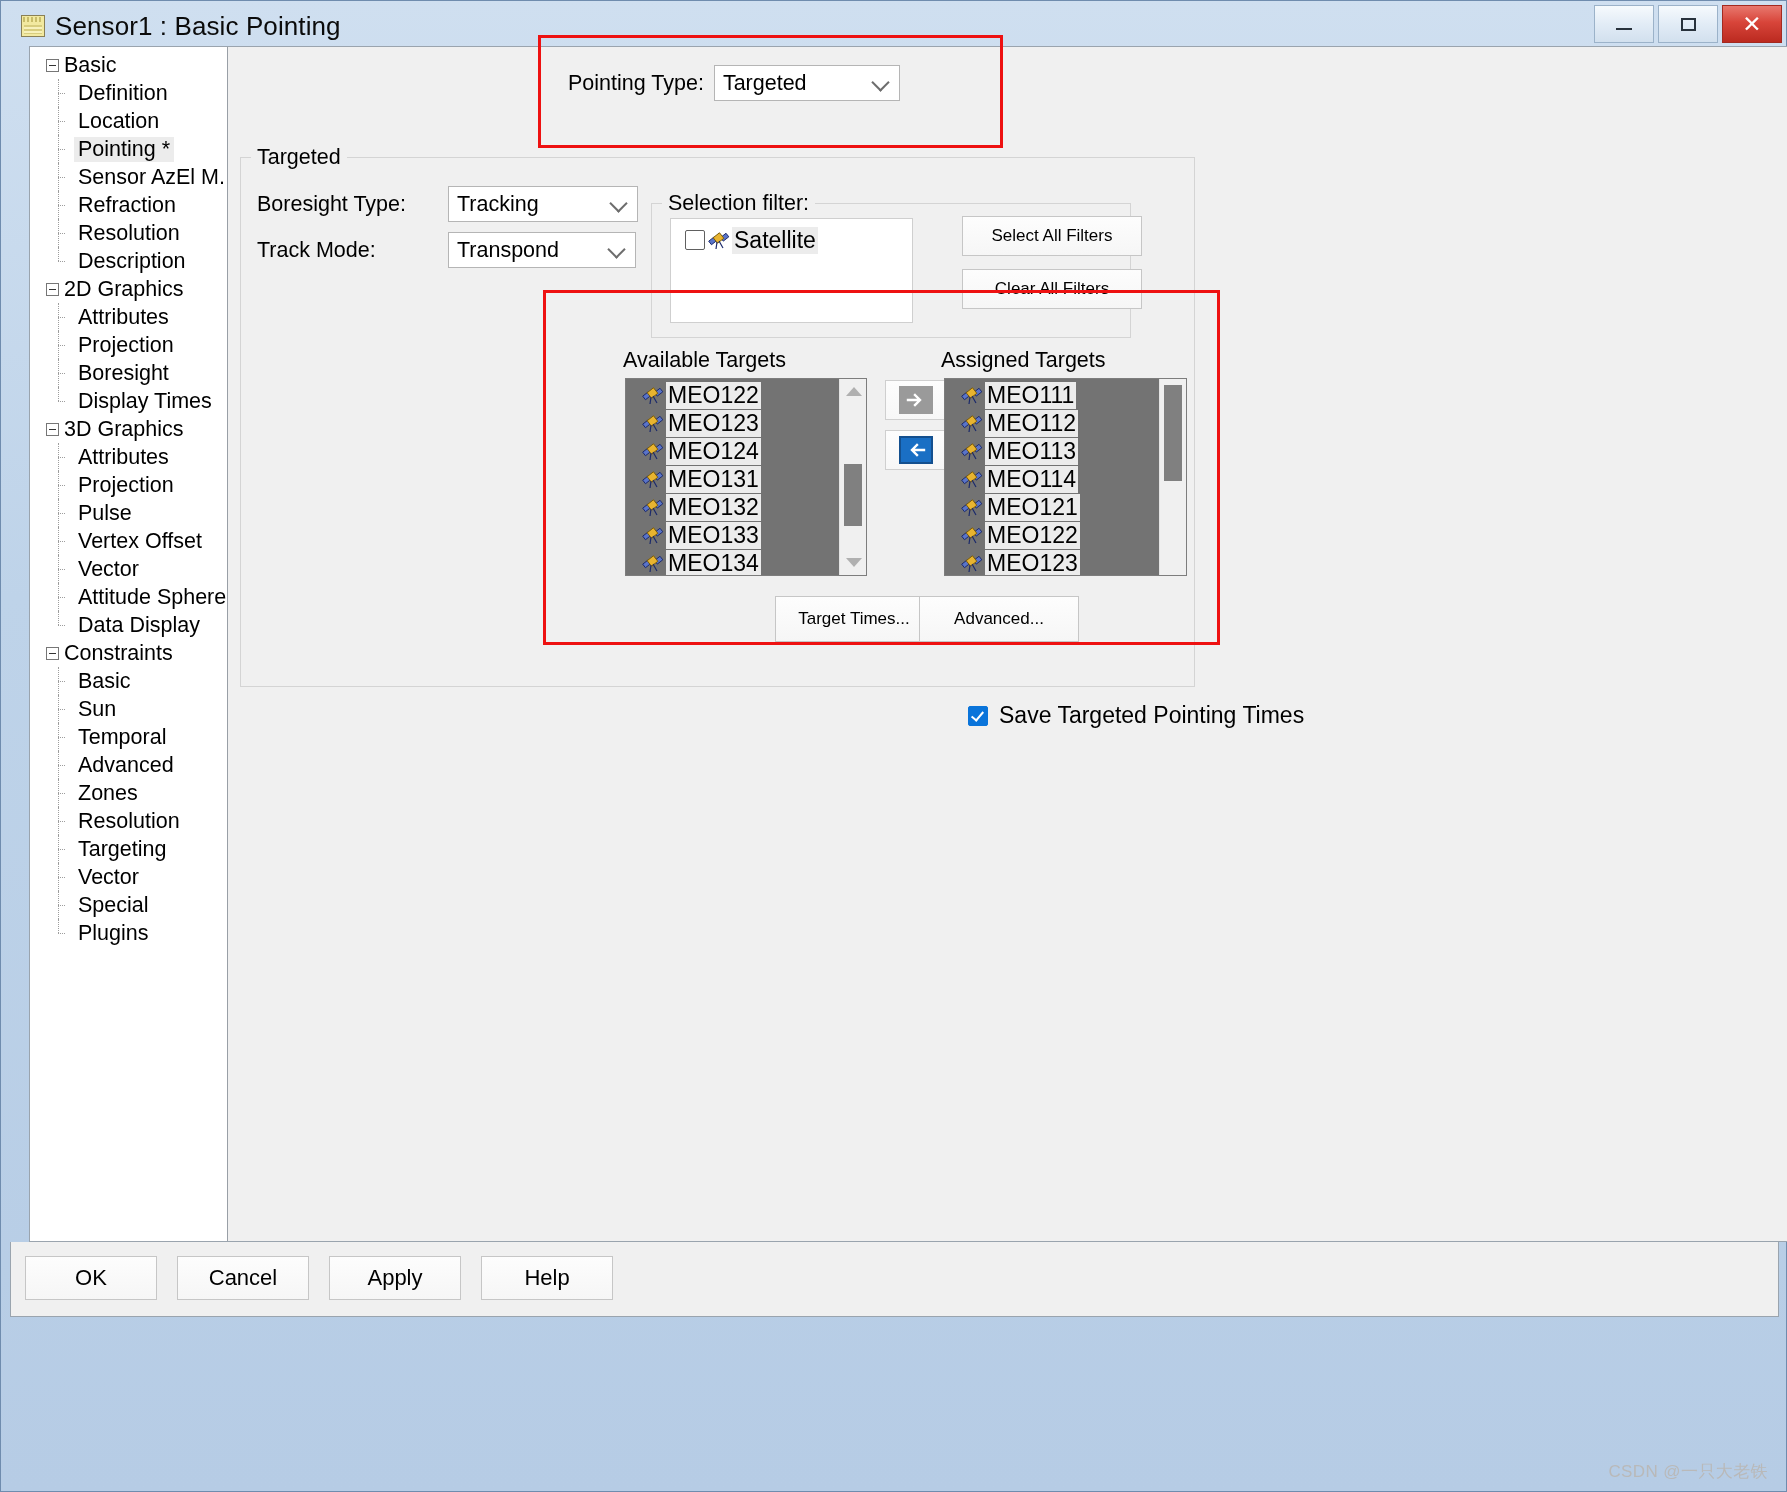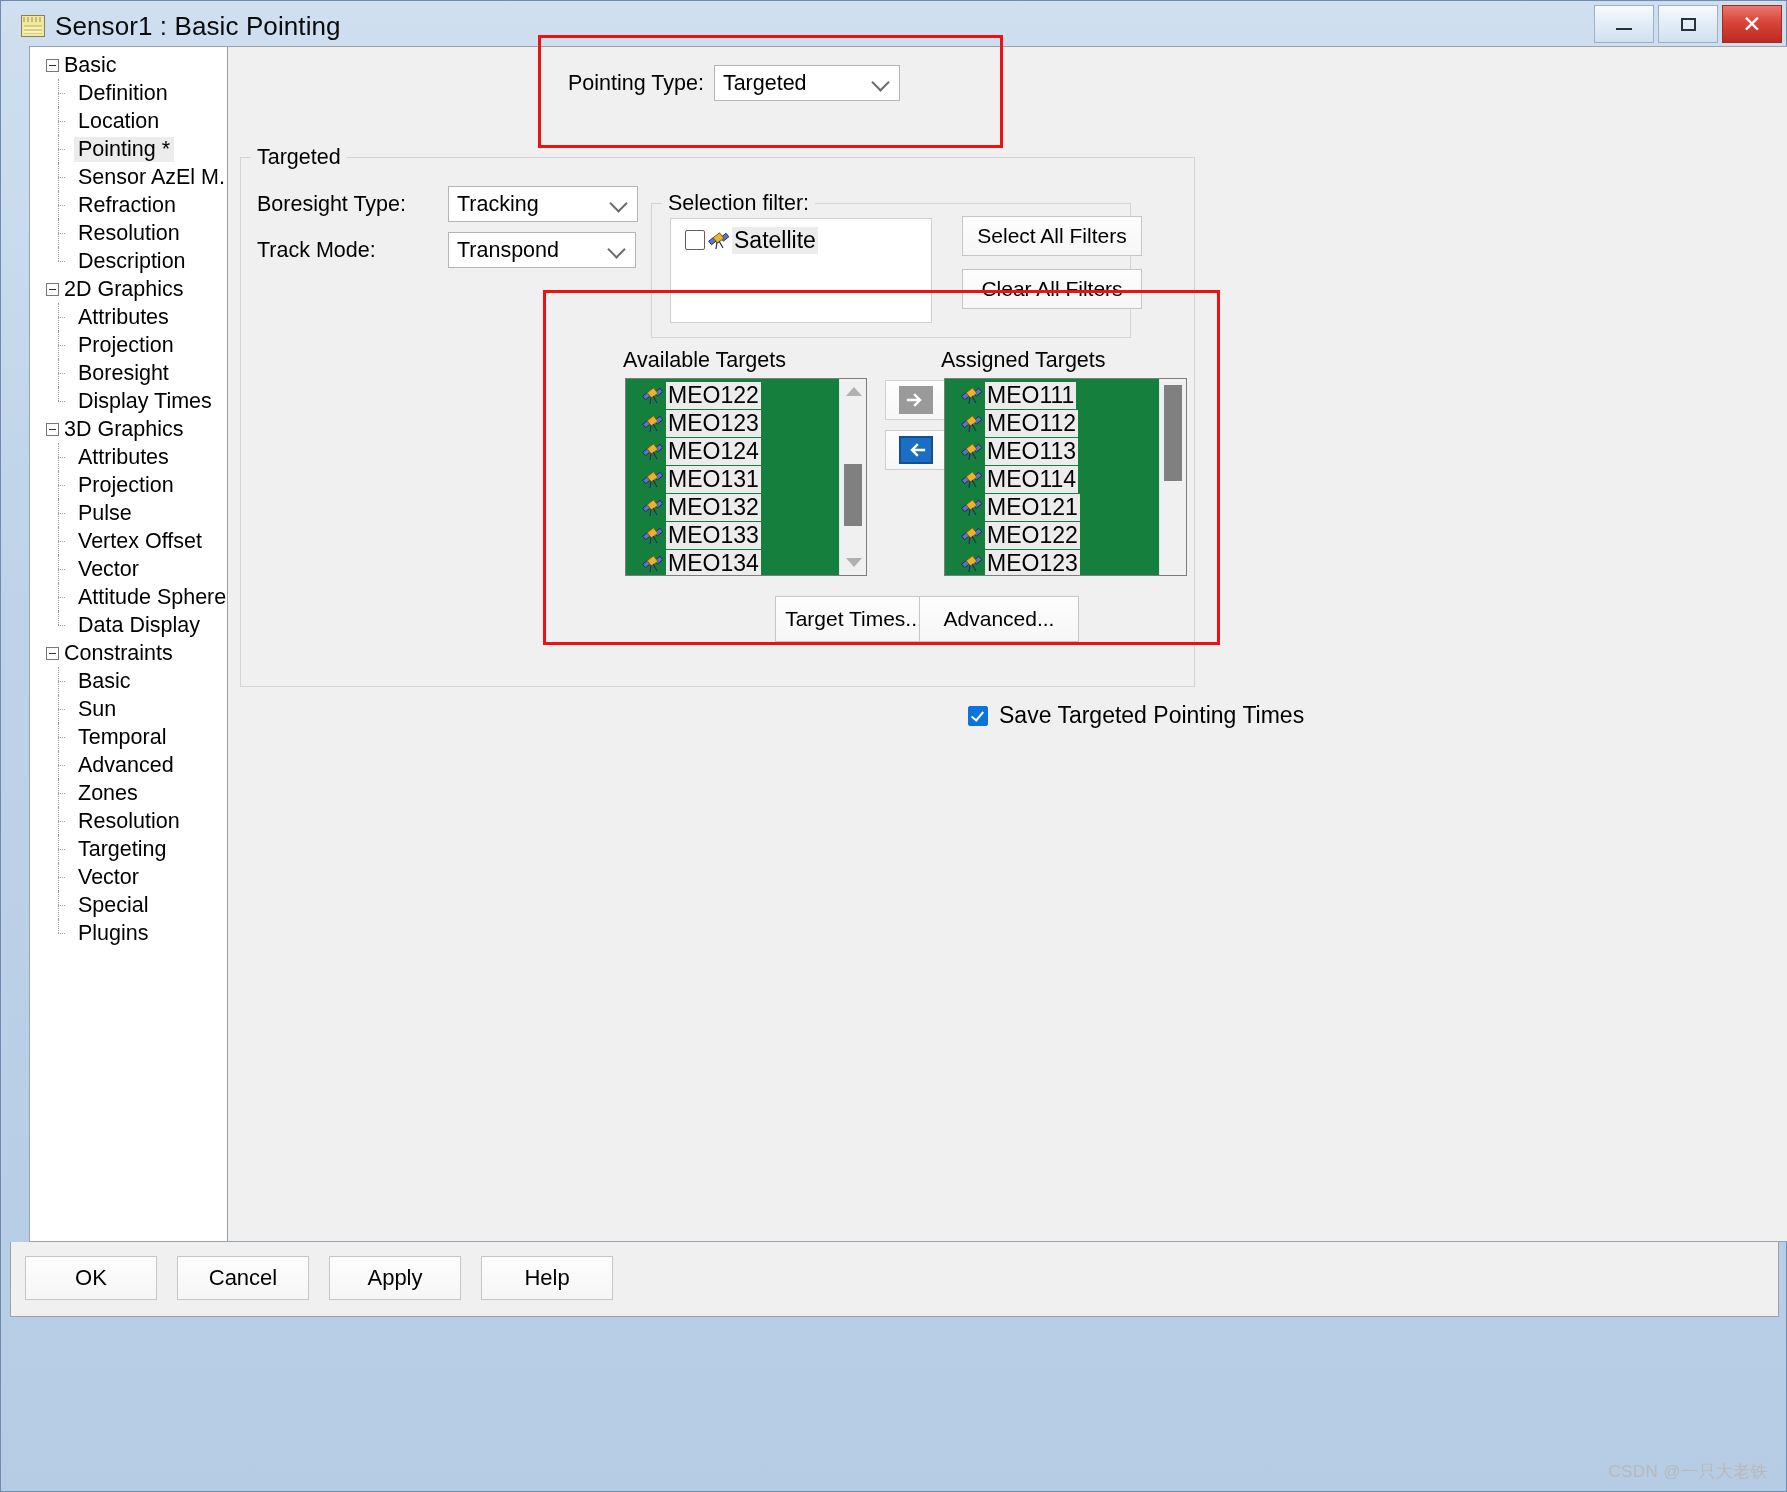--- a/index.html
+++ b/index.html
@@ -229,21 +229,21 @@
 
   .filter-box {
     left: 410px;
     top: 45px;
     width: 480px;
     height: 135px;
   }
   .filter-list {
     position: absolute;
     left: 18px; top: 14px;
-    width: 262px; height: 105px;
+    width: 243px; height: 105px;
     background: #ffffff;
     border: 1px solid #cfcfcf;
     box-sizing: border-box;
     padding-top: 6px;
     overflow: hidden;
   }
   .filter-item {
     display: flex;
     align-items: center;
     padding-left: 14px;
@@ -278,21 +278,21 @@
     width: 22px; height: 22px;
     flex: 0 0 auto;
     margin-right: 2px;
     position: relative;
   }
   .item-label-hl { background: #ececec; padding: 0 2px; }
 
   .btn {
     background: linear-gradient(to bottom,#fdfdfd,#f6f6f6);
     border: 1px solid #c6c6c6;
-    font-size: 21px;
+    font-size: 17px;
     color: #000;
     display: flex;
     align-items: center;
     justify-content: center;
     box-sizing: border-box;
     cursor: default;
   }
   .filter-btn {
     position: absolute;
     width: 180px;
@@ -303,21 +303,21 @@
   
   .targets-area { position: absolute; left: 0; top: 190px; width: 100%; }
 
   .list-caption {
     position: absolute;
     font-size: 21.5px;
     color: #000;
   }
   .listbox {
     position: absolute;
-    background: #15803d;
+    background: #737373;
     border: 1px solid #7d7d7d;
     box-sizing: border-box;
     overflow: hidden;
     display: flex;
   }
   .listbox .items { flex: 1; padding-top: 2px; }
   .list-item {
     display: flex;
     align-items: center;
     height: 28px;

